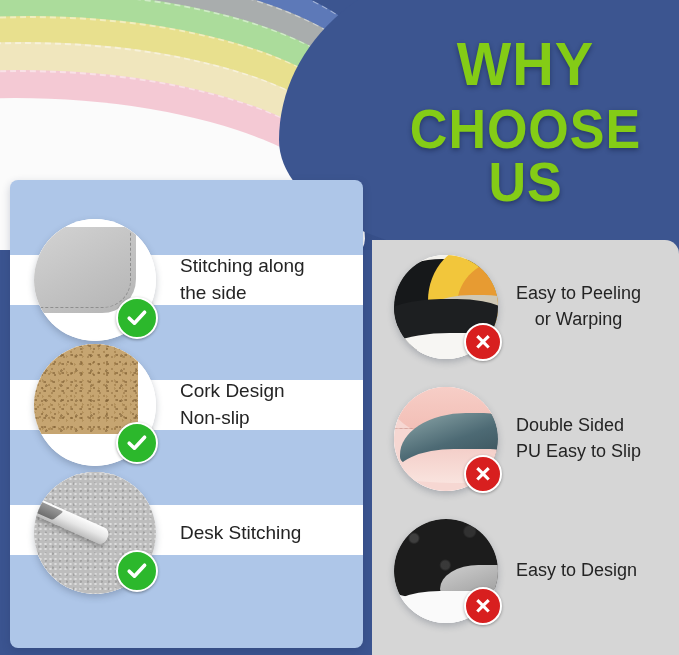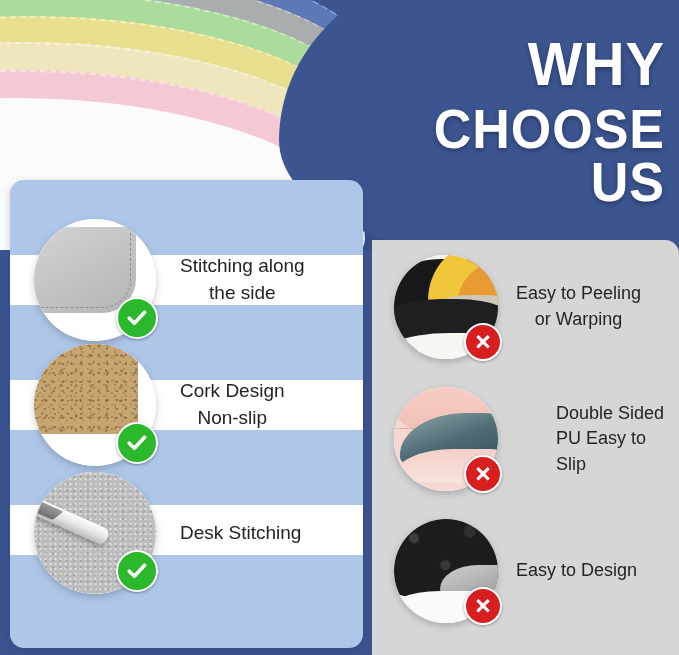--- a/index.html
+++ b/index.html
@@ -37,42 +37,41 @@
   .pink-edge{position:absolute;left:-200px;top:70px;width:700px;height:220px;
              background:#f4c9d4;border-radius:50% 50% 46% 46% / 64% 64% 36% 36%;}
   .white-edge{position:absolute;left:-205px;top:98px;width:700px;height:220px;
               background:#fbfbfb;border-radius:50% 50% 46% 46% / 64% 64% 36% 36%;}
   .right-navy{position:absolute;right:-60px;top:-40px;width:460px;height:300px;
               background:#3c5590;border-radius:46% 0 0 52% / 60% 0 0 40%;}
 
   
   .headline{
     position:absolute;right:14px;top:34px;width:300px;
-    text-align:right;color:#ffffff;
+    text-align:center;color:#84cc16;
     font-family:"Liberation Sans","DejaVu Sans",sans-serif;
     font-weight:bold;letter-spacing:1px;line-height:.96;
     text-shadow:0 2px 6px rgba(10,20,50,.45);
   }
   .headline .l1{display:block;font-size:62px;transform:scaleX(.93);transform-origin:right center;}
   .headline .l2{display:block;font-size:56px;margin-top:8px;transform:scaleX(.93);transform-origin:right center;}
 
   
   .cons-panel{
     position:absolute;left:372px;top:240px;width:307px;height:415px;
     background:#d6d6d6;border-radius:0 14px 0 0;
   }
   .cons-list{position:absolute;left:0;top:0;width:307px;}
   .con-row{position:absolute;left:18px;width:290px;height:118px;display:flex;align-items:center;}
 
   
   .pros-panel{
     position:absolute;left:10px;top:180px;width:353px;height:468px;
-    background:#aec6e8;border-radius:14px;overflow:hidden;
+    background:#aec6e8;border-radius:8px;overflow:hidden;
     box-shadow:0 3px 9px rgba(30,45,80,.22);
-    text-align:center;
   }
   .stripe{position:absolute;left:0;width:353px;background:#ffffff;}
   .pro-row{position:absolute;left:0;width:353px;height:130px;display:flex;align-items:center;}
 
   
   .thumb{
     position:relative;flex:0 0 auto;border-radius:50%;
     background:#ffffff;overflow:visible;
     box-shadow:0 3px 7px rgba(40,50,70,.26);
   }
@@ -241,21 +240,21 @@
           <div class="badge no">
             <svg width="18" height="18" viewBox="0 0 18 18">
                 <path d="M4.4 3.0 L9 7.6 L13.6 3.0 L15.8 5.2 L11.2 9.8 L15.8 14.4 L13.6 16.6 L9 12.0 L4.4 16.6 L2.2 14.4 L6.8 9.8 L2.2 5.2 Z" fill="#ffffff" transform="translate(0,-1)"></path>
               </svg>
           </div>
         </div>
         <div class="label con-label">Easy to Peeling
 or Warping</div>
       </div>
 
-      <div class="con-row" style="top:140px;gap:40px;">
+      <div class="con-row" style="top:140px;">
         <div class="thumb sm">
           <div class="clip">
             <div class="curl">
               <div class="top"></div>
               <div class="teal"></div>
               <div class="edge"></div>
             </div>
           </div>
           <div class="badge no">
             <svg width="18" height="18" viewBox="0 0 18 18">

